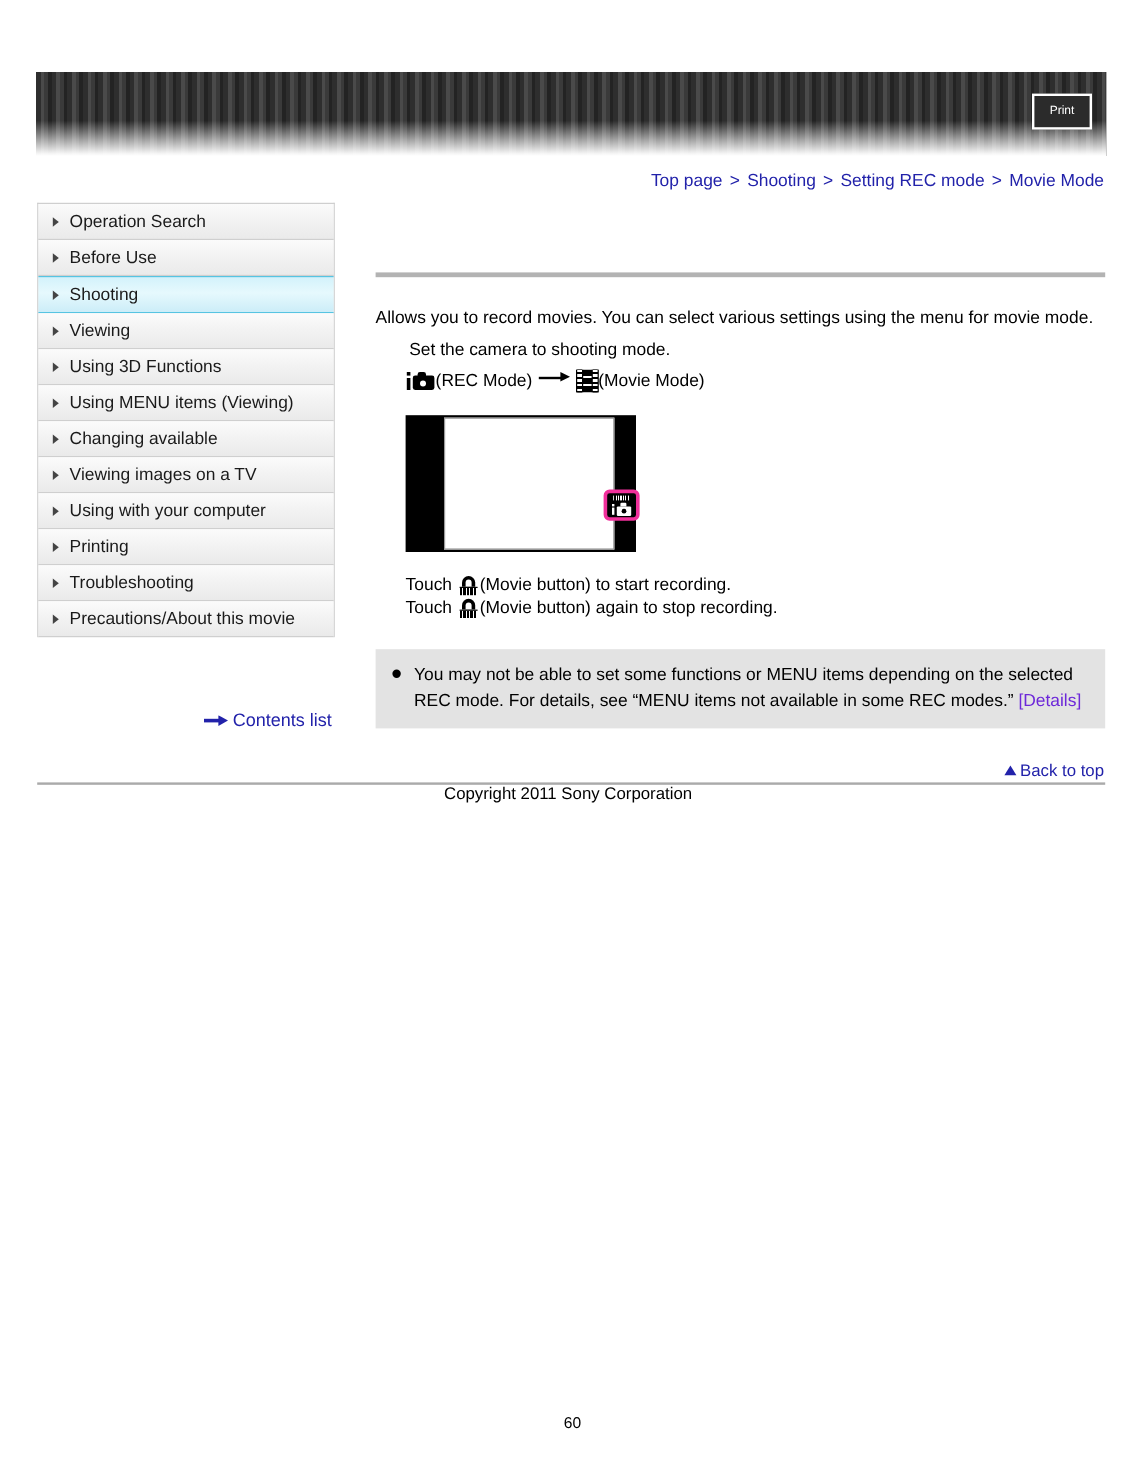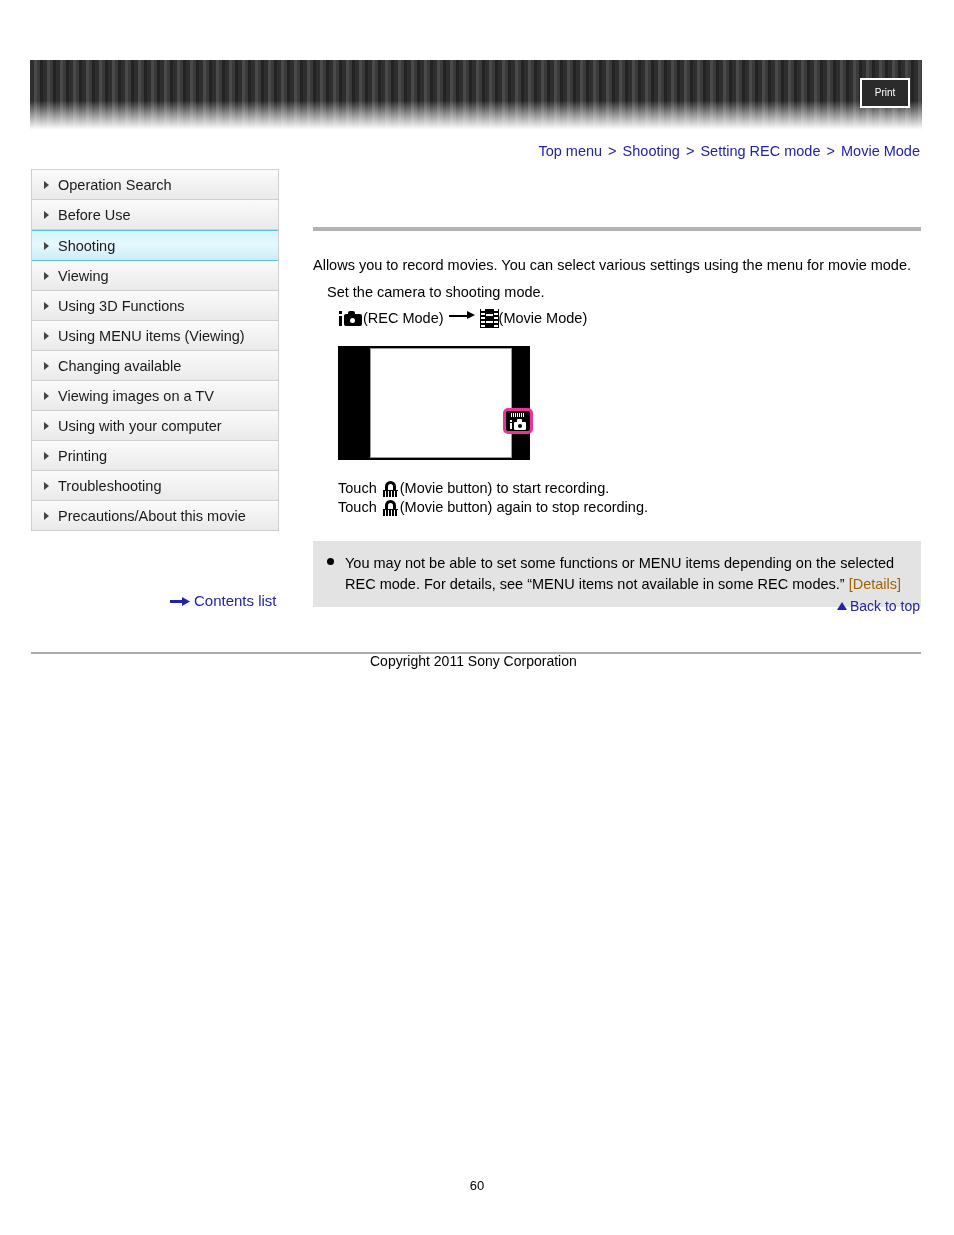--- a/index.html
+++ b/index.html
@@ -145,21 +145,21 @@
     height: 4px;
     background: #b3b3b3;
   }
   #intro {
     margin-top: 24px;
     font-size: 14.5px;
     line-height: 1.45;
   }
   #step-line {
     margin-top: 8px;
-    margin-left: 14px;
+    margin-left: 28px;
     font-size: 14.5px;
   }
   #mode-line {
     margin-top: 8px;
     margin-left: 26px;
     font-size: 14.5px;
     line-height: 20px;
     white-space: nowrap;
   }
 
@@ -352,30 +352,30 @@
     background: #000;
     margin-top: 5px;
     margin-right: 11px;
     flex: 0 0 auto;
   }
   #note-text {
     font-size: 14.5px;
     line-height: 1.42;
   }
   .link-blue {
-    color: #a16207;
+    color: #6d28d9;
     text-decoration: none;
     cursor: pointer;
   }
 
   
   #back-to-top {
     position: absolute;
     right: 34px;
-    top: 598px;
+    top: 634px;
     font-size: 14px;
     color: #2222aa;
     cursor: pointer;
     white-space: nowrap;
   }
   #back-to-top .bt-tri {
     display: inline-block;
     vertical-align: 1px;
     width: 0; height: 0;
     border-bottom: 8px solid #2222aa;
@@ -409,21 +409,21 @@
   }
 </style>
 </head>
 <body>
 
 <div id="header-banner">
   <div id="print-button">Print</div>
 </div>
 
 <div id="breadcrumb">
-  <span class="crumb">Top menu</span>
+  <span class="crumb">Top page</span>
   <span class="sep">&gt;</span>
   <span class="crumb">Shooting</span>
   <span class="sep">&gt;</span>
   <span class="crumb">Setting REC mode</span>
   <span class="sep">&gt;</span>
   <span class="crumb">Movie Mode</span>
 </div>
 
 <div id="sidebar">
   <div class="side-item">

